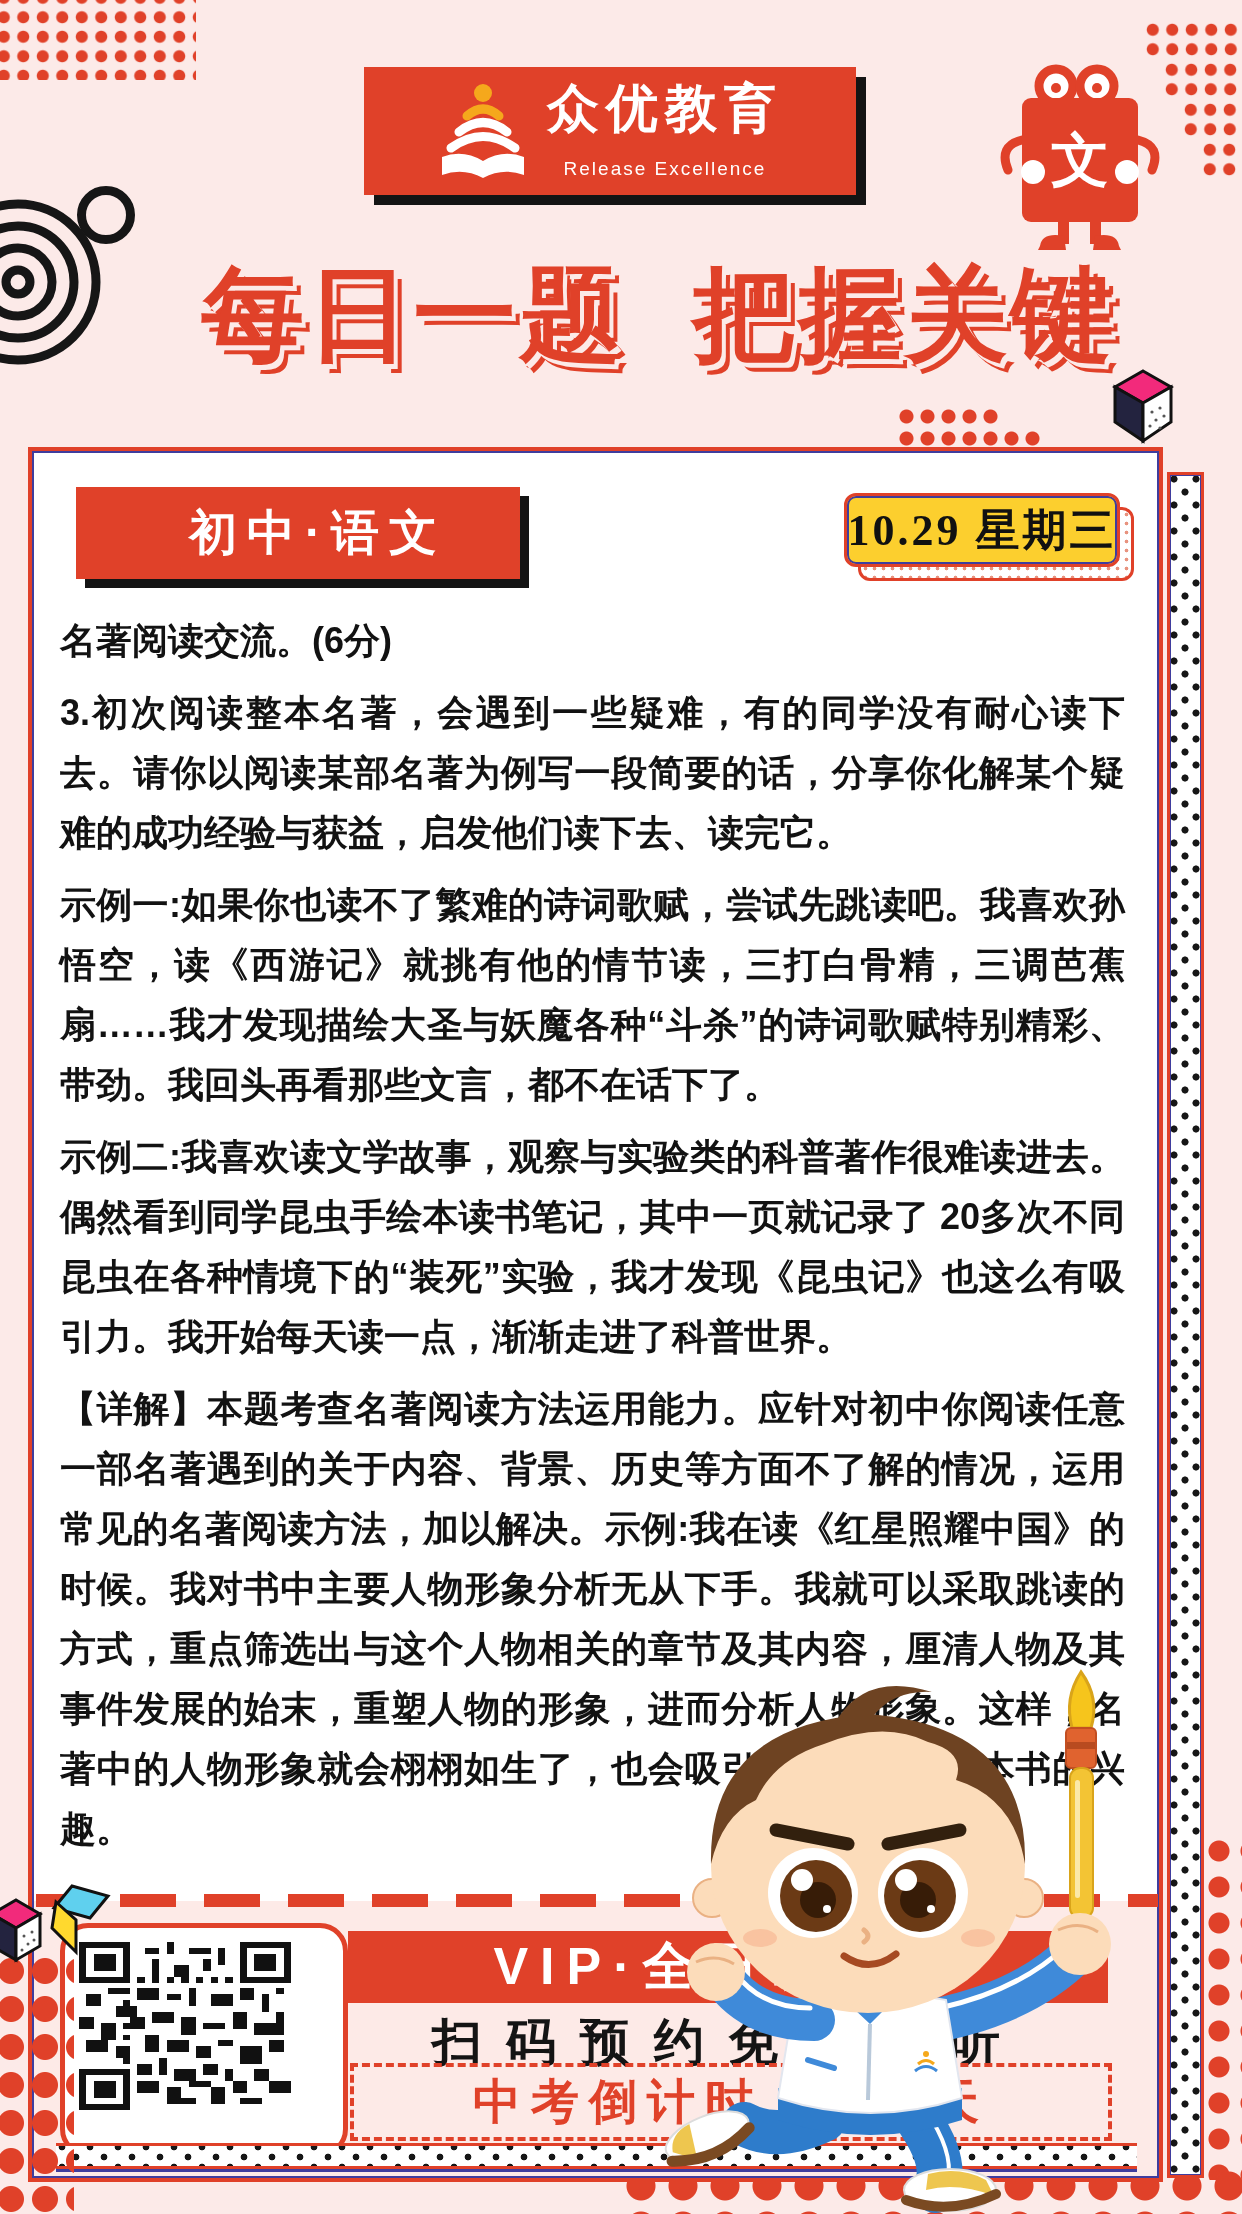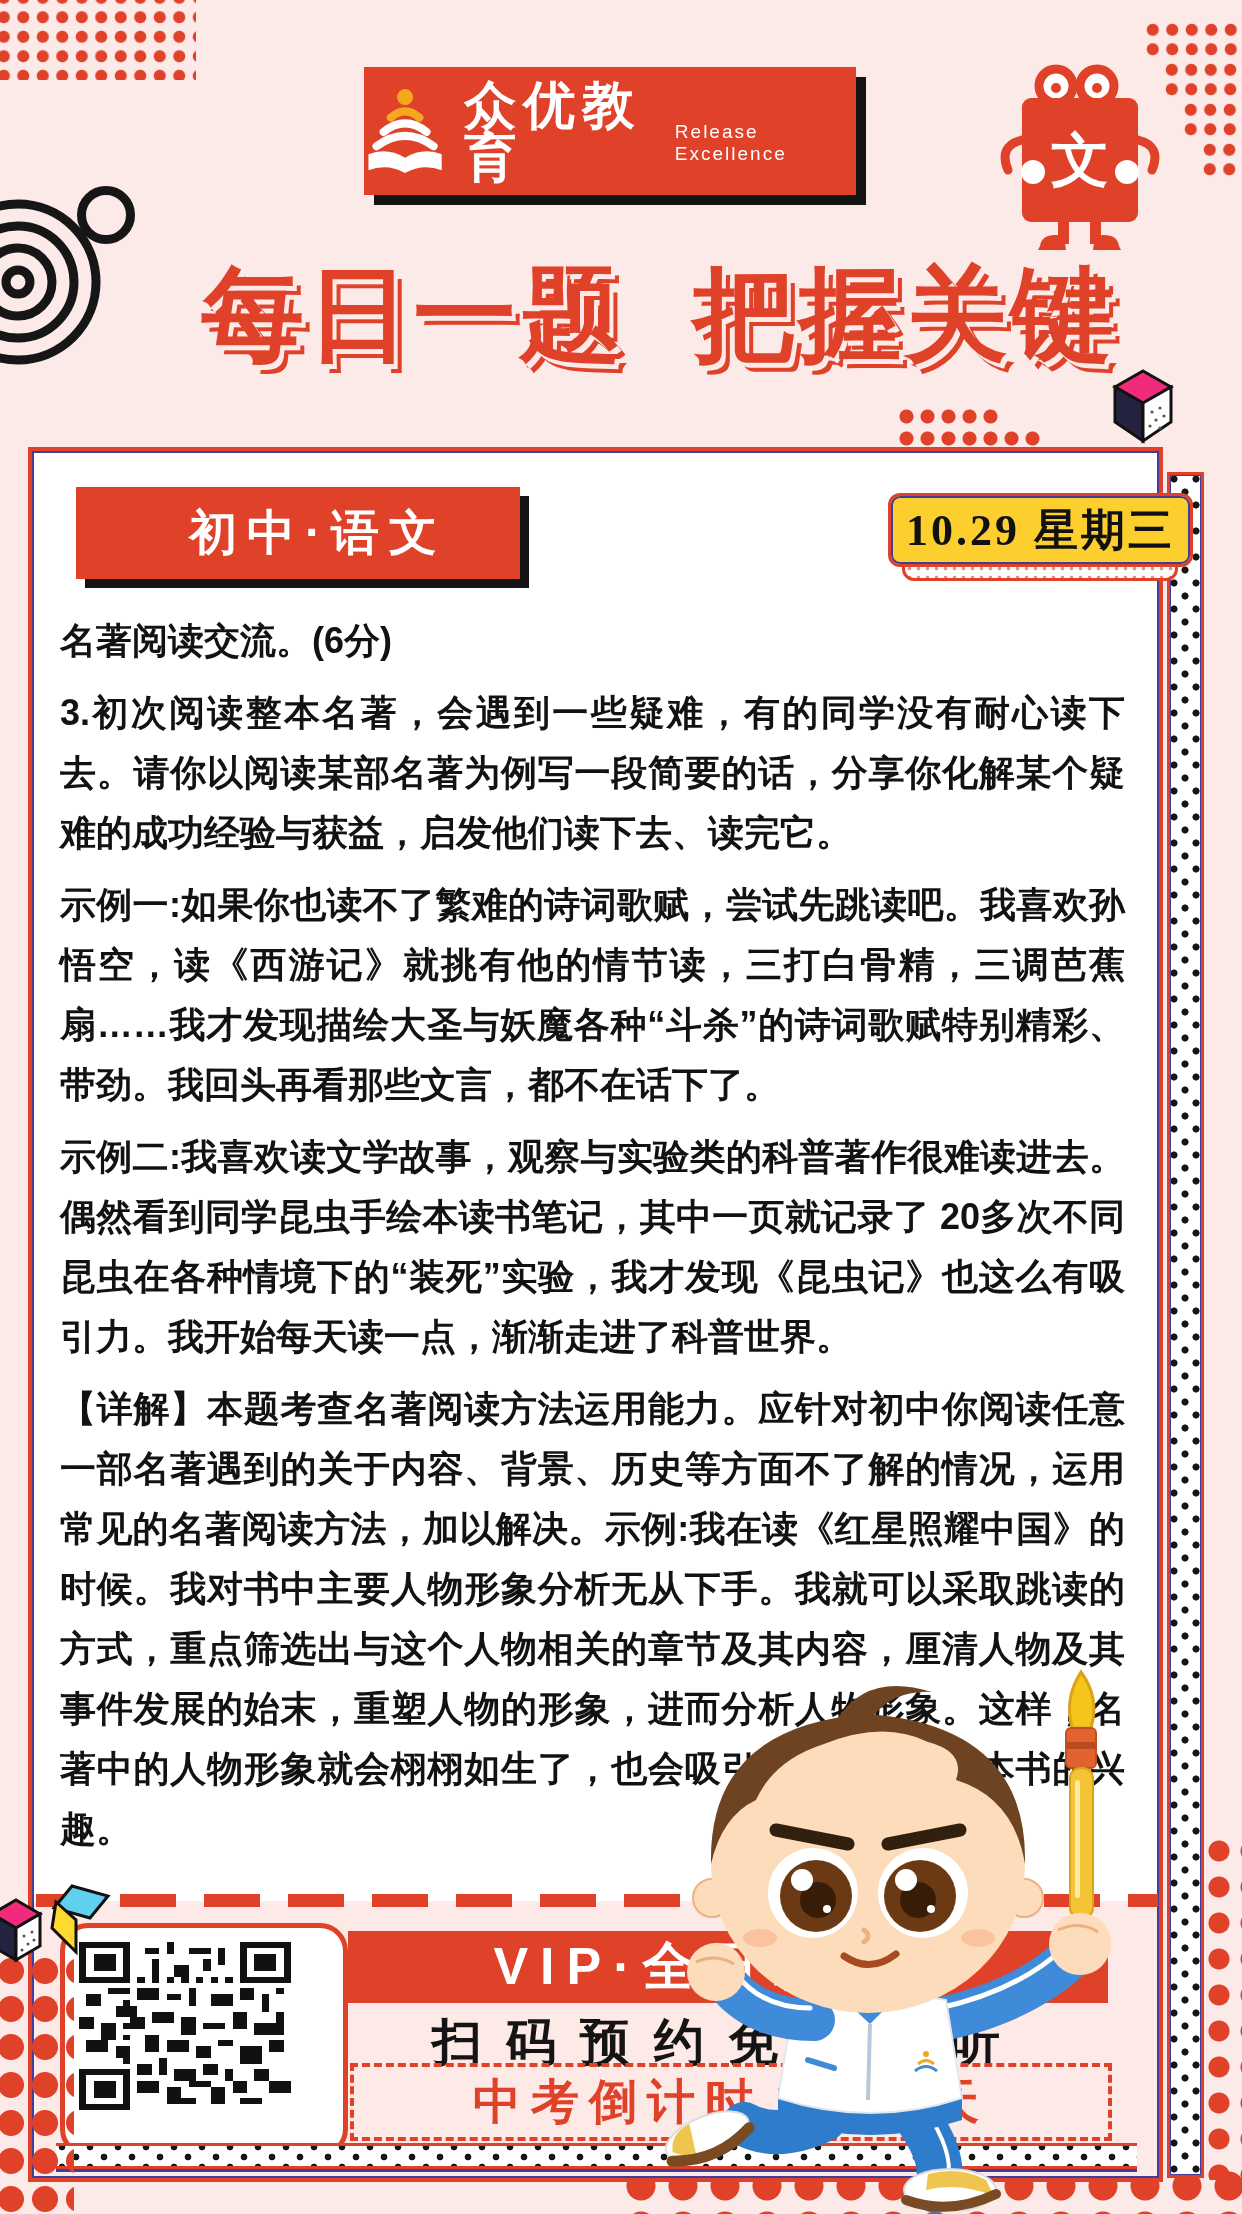--- a/index.html
+++ b/index.html
@@ -47,21 +47,21 @@
   #dots-bottom-right{left:620px; top:2166px; width:622px; height:48px; z-index:1;}
   
   #ring{left:77px; top:186px; width:40px; height:40px; border:9px solid var(--ink); border-radius:50%;}
   #target{left:-72px; top:196px;}
   
   #logo-banner{
     left:364px; top:67px; width:492px; height:128px; background:var(--red);
     box-shadow:10px 10px 0 #141414; display:flex; align-items:center; justify-content:center; gap:18px;
     z-index:2;
   }
-  .brand-col{display:flex; flex-direction:row; align-items:center;}
+  .brand-col{display:flex; flex-direction:column; align-items:center;}
   .brand-name{color:#fff; font-size:52px; font-weight:900; letter-spacing:7px; line-height:1;}
   .brand-slogan{color:#fff; font-size:19px; font-weight:400; letter-spacing:2px; margin-top:24px;}
   
   #main-title{
     left:0; top:256px; width:1242px; text-align:center; color:var(--red);
     font-size:103px; font-weight:900; letter-spacing:3px; word-spacing:36px; line-height:1.15;
     text-shadow:4px 5px 0 var(--pink), 8px 9px 0 var(--red);
     white-space:nowrap;
     padding-left:38px;
   }
@@ -70,21 +70,21 @@
     left:28px; top:447px; width:1127px; height:1727px;
     border:4px solid var(--red); background:var(--pinkdeep); z-index:2;
   }
   #card-white{position:absolute; left:2px; top:2px; right:2px; height:1448px; background:#fff;}
   #frame-blue{position:absolute; inset:0; border:2px solid var(--blue); pointer-events:none;}
   #subject-badge{
     position:absolute; left:44px; top:36px; width:404px; height:92px; background:var(--red);
     box-shadow:9px 9px 0 #141414; display:flex; align-items:center; justify-content:center;
     color:#fff; font-size:48px; font-weight:900; letter-spacing:10px;padding-left:40px;
   }
-  #date-badge-wrap{position:absolute; left:812px; top:42px; width:305px; height:74px;margin-left:44px;}
+  #date-badge-wrap{position:absolute; left:812px; top:42px; width:276px; height:74px;}
   #date-shadow{
     position:absolute; left:14px; top:14px; width:270px; height:68px;
     background:radial-gradient(circle, #e8937f 1.5px, transparent 2.2px) 0 0/9px 9px #fff;
     border:3px solid var(--red); border-radius:12px;
   }
   #date-badge{
     position:absolute; inset:0; background:var(--yellow); border:3px solid var(--red); border-radius:12px;
     box-shadow:inset 0 0 0 2px var(--blue);
     display:flex; align-items:center; justify-content:center;
     font-family:"Liberation Serif", serif; font-size:44px; font-weight:700; color:#111; letter-spacing:3px;

